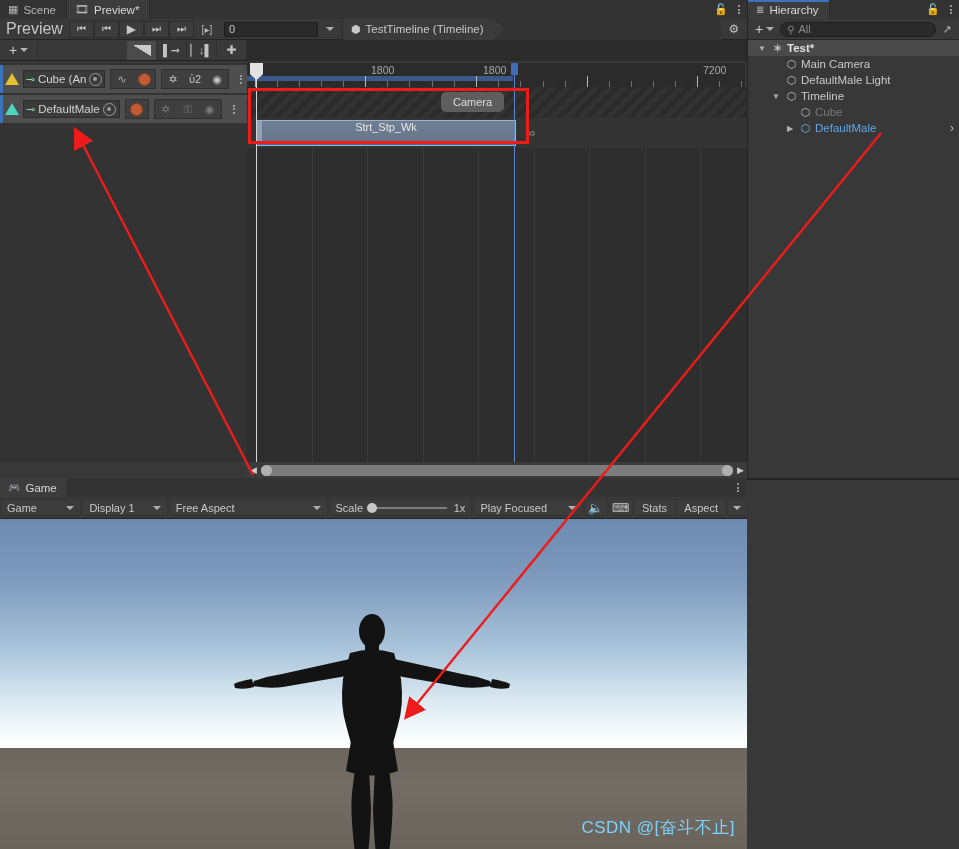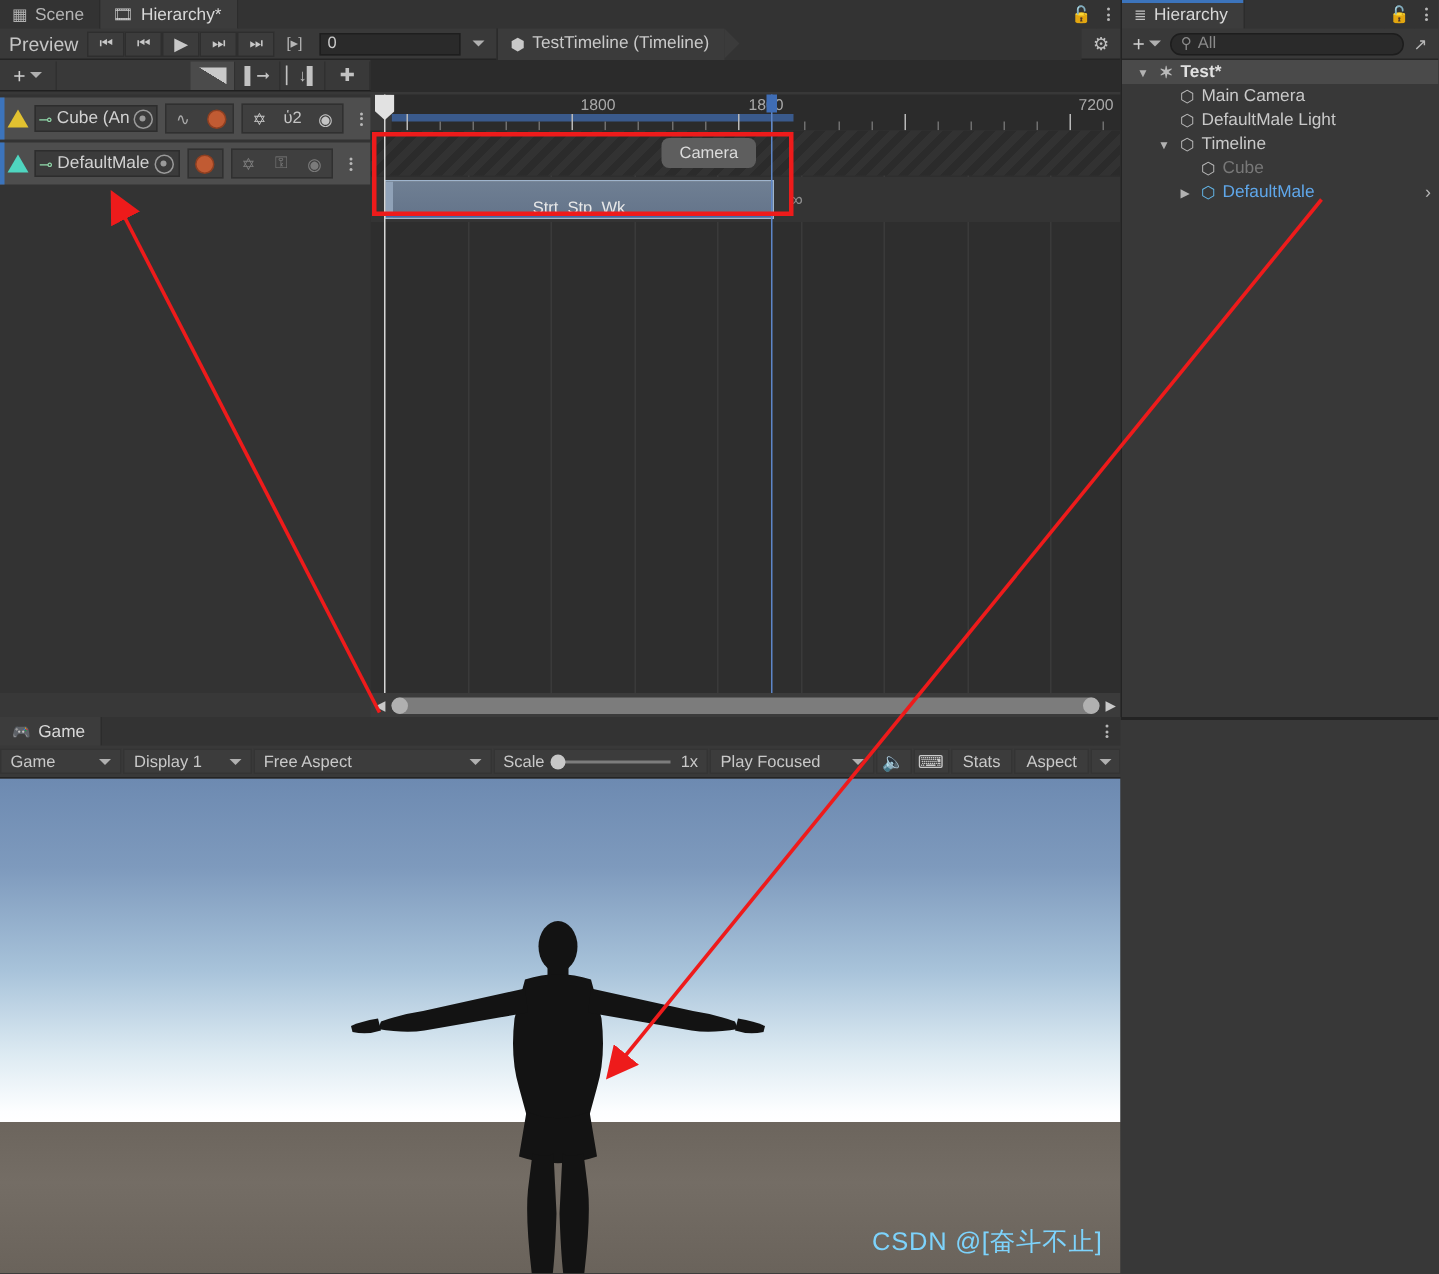--- a/index.html
+++ b/index.html
@@ -53,21 +53,21 @@
     border-top: 10.5px solid transparent; border-bottom: 10.5px solid transparent; border-left: 10px solid #3b3b3b;
   }
 
   
   #tl-tools { height: 21px; background: #393939; display: flex; align-items: center; border-bottom: 1px solid #202020; }
   #tl-tools-left { width: 247px; display: flex; align-items: center; height: 21px; }
   .toolsq { width: 30px; height: 19px; display: flex; align-items: center; justify-content: center; border-right: 1px solid #303030; }
   .toolsq.on { background: #4b4b4b; }
 
   
-  #tl-ruler { position: absolute; left: 261px; top: 63px; width: 500px; height: 24px; background: #2b2b2b; overflow: hidden; text-decoration: underline; }
+  #tl-ruler { position: absolute; left: 245px; top: 63px; width: 500px; height: 24px; background: #2b2b2b; overflow: hidden; text-decoration: underline; }
   .rtick { position: absolute; bottom: 0; width: 1px; background: #6c6c6c; }
   .rtick.maj { height: 11px; background: #b9b9b9; }
   .rtick.min { height: 6px; background: #6f6f6f; }
   .rlabel { position: absolute; top: 1px; font-size: 10.5px; color: #a9a9a9; }
   #ruler-blueband { position: absolute; left: 0; bottom: 6px; height: 5px; background: #3a5a8c; }
 
   
   #tl-headers { position: absolute; left: 0; top: 63px; width: 247px; bottom: 16px; background: #333333; }
   .trk-head {
     position: relative; height: 28px; margin: 2px 0 0 0; display: flex; align-items: center;
@@ -86,21 +86,21 @@
   .recdot { width: 13px; height: 13px; border-radius: 50%; background: #c15b33; border: 1px solid #8e3f21; }
 
   
   #tl-content { position: absolute; left: 247px; top: 87px; right: 0; bottom: 16px; background: #2e2e2e; overflow: hidden; }
   .row-band { position: absolute; left: 0; right: 0; }
   .gridline { position: absolute; top: 0; bottom: 0; width: 1px; background: #3a3a3a; }
 
   .clip {
     position: absolute; border: 1px solid #9fb4cc;
     background: linear-gradient(#6f7f93, #64748a);
-    display: flex; align-items: flex-end; justify-content: center;
+    display: flex; align-items: flex-start; justify-content: center;
     font-size: 11px; color: #e8e8e8; overflow: hidden;
   }
   .clip:after { content:''; position: absolute; left: 0; right: 0; bottom: 0; height: 3px; background: #3d6ab0; }
   .clip-lefthandle { position: absolute; left: 0; top: 0; bottom: 0; width: 5px; background: #90a2b8; }
 
   #locked-pill {
     position: absolute; height: 20px; padding: 0 12px; border-radius: 5px;
     background: #5e5e5e; color: #dcdcdc; font-size: 11px; display: flex; align-items: center; justify-content: center;
   }
 
@@ -159,37 +159,37 @@
 
   <div id="timeline-panel">
 
     <div class="tabbar">
       <div class="tab" style="background:#333;">
         <span style="font-size:11px;color:#b0b0b0;">▦</span>
         <span>Scene</span>
       </div>
       <div class="tab active">
         <span style="font-size:11px;color:#c7c7c7;">🎞</span>
-        <span>Hierarchy*</span>
+        <span>Preview*</span>
       </div>
       <div style="flex:1;background:#333;height:19px;"></div>
       <div style="width:20px;height:19px;background:#333;display:flex;align-items:center;justify-content:center;">
         <span style="font-size:11px;color:#b4b4b4;">🔓</span>
       </div>
       <div style="width:16px;height:19px;background:#333;display:flex;align-items:center;justify-content:center;">
         <span class="kebab">
             <i></i>
             <i></i>
             <i></i>
           </span>
       </div>
     </div>
 
     <div id="tl-toolbar2">
-      <div style="padding:0 6px;font-size:13px;color:#c6c6c6;">Preview</div>
+      <div style="padding:0 6px;font-size:16px;color:#c6c6c6;">Preview</div>
       <div class="tbtn flat" style="width:25px;">
           <span>⏮</span>
         </div>
       <div class="tbtn flat" style="width:25px;">
           <span>⏮</span>
         </div>
       <div class="tbtn flat" style="width:25px;">
           <span style="font-size:12px;">▶</span>
         </div>
       <div class="tbtn flat" style="width:25px;">

